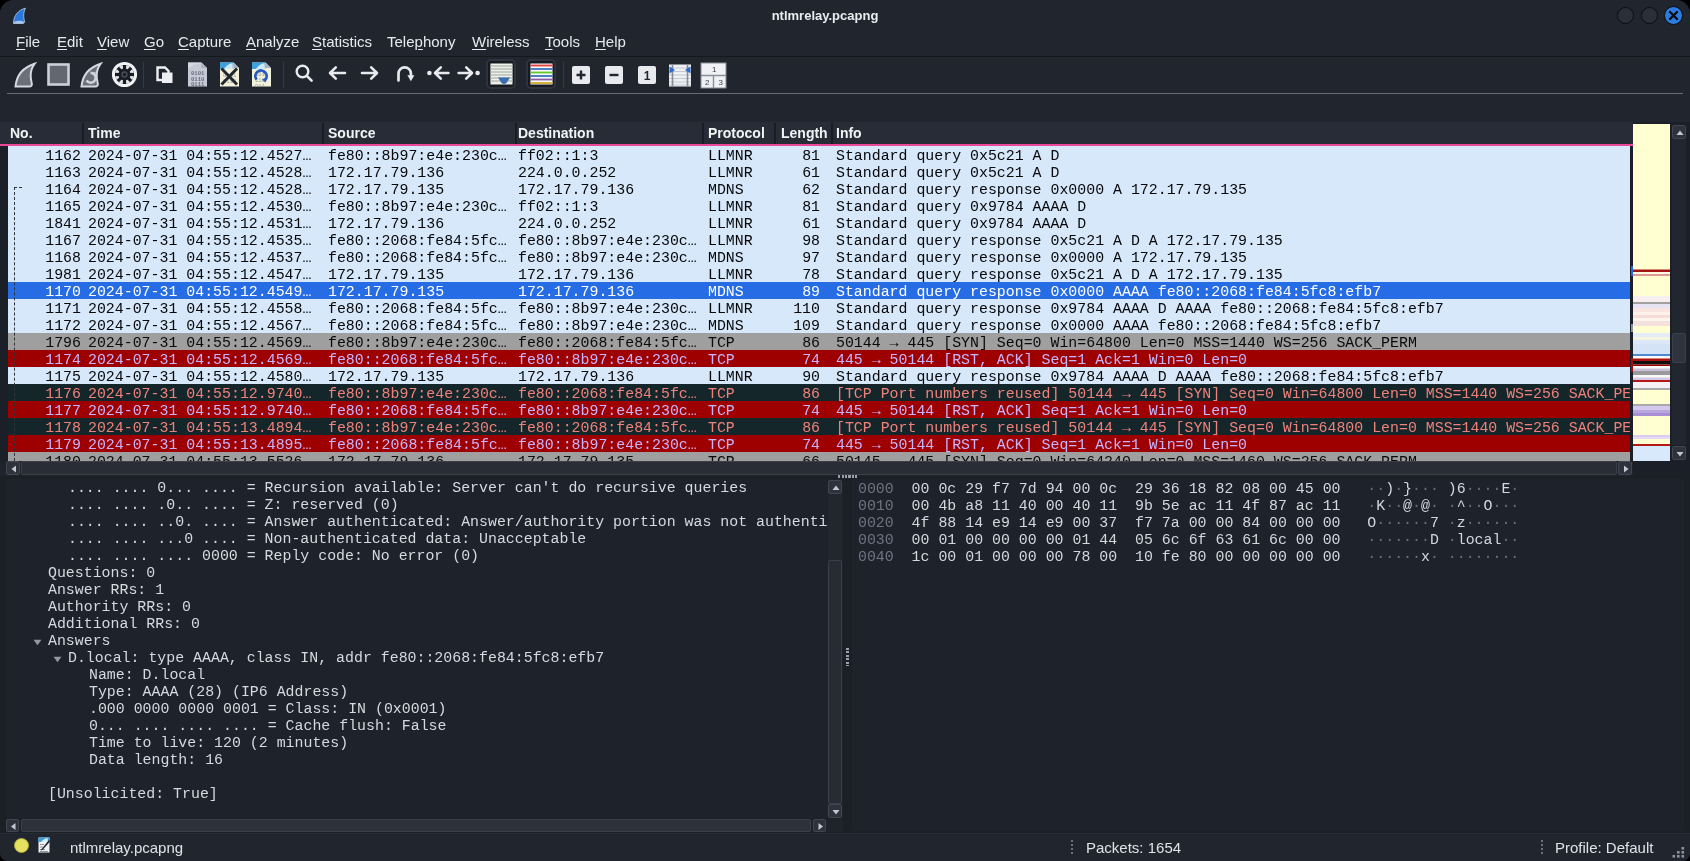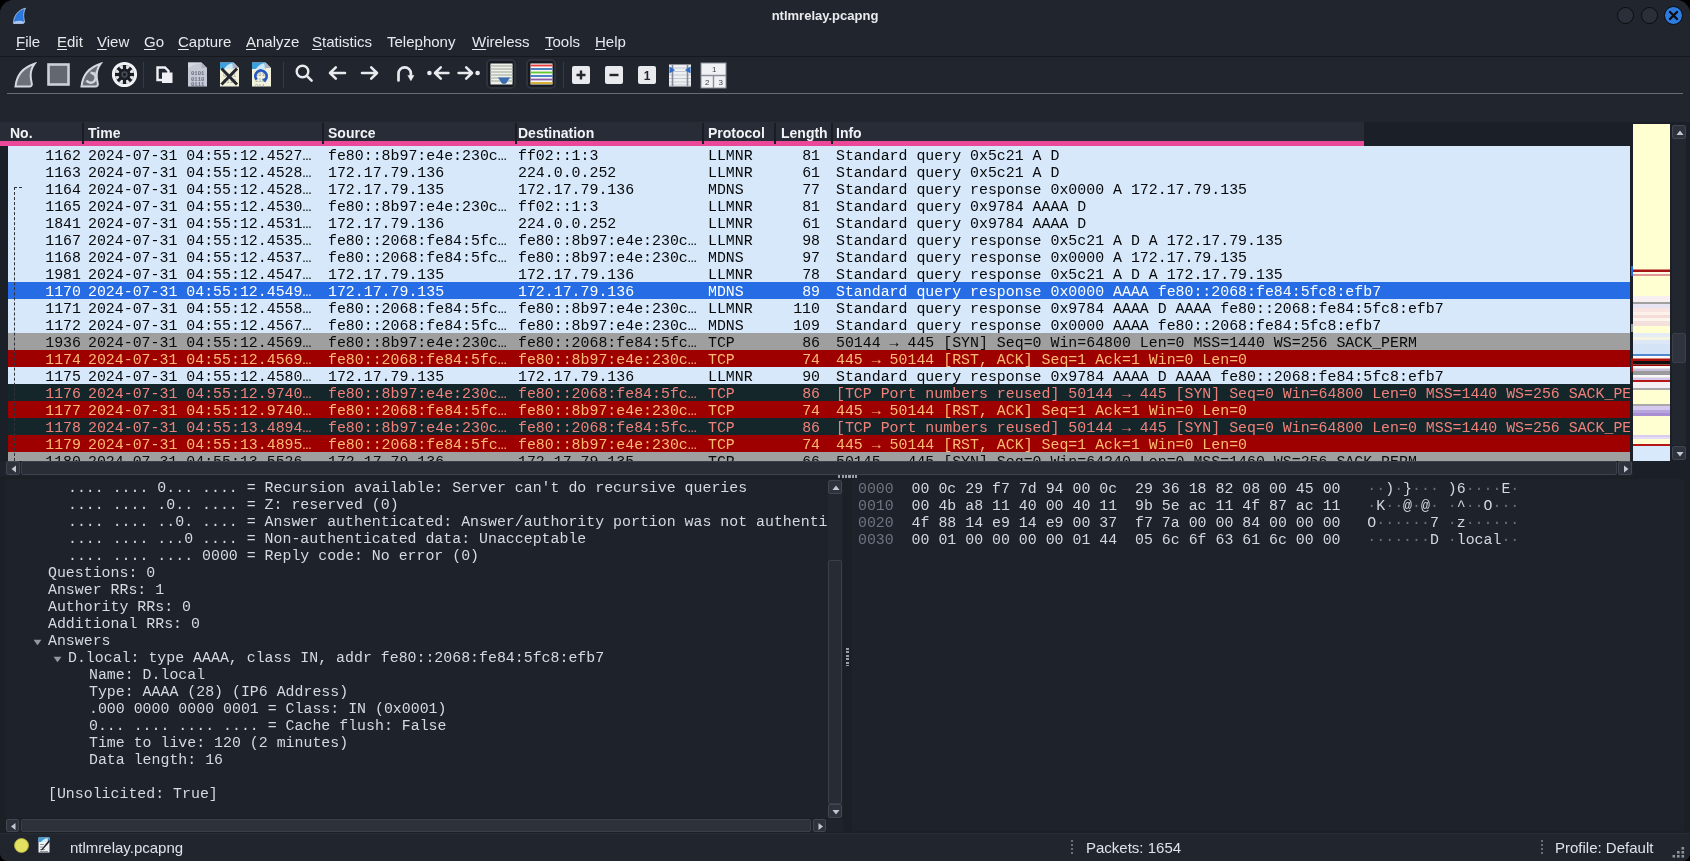--- a/index.html
+++ b/index.html
@@ -18,34 +18,34 @@
 .toolbar{position:absolute;left:0;top:58px;width:100%;height:35px;background:#21252e}
 .tbi{position:absolute;top:3px}
 .tbsep{position:absolute;top:4px;width:1px;height:26px;background:#343a44}
 .tbline{position:absolute;left:7px;top:35px;width:1676px;height:1px;background:#686d75}
 
 .filterbar{position:absolute;left:0;top:93px;width:100%;height:29px}
 .finput{position:absolute;left:8px;top:3px;width:1639px;height:24px;background:#1a1d24;border:2px solid #06070a;border-radius:9px}
 .fplace{position:absolute;left:32px;top:5px;color:#8b9099;font-size:15px}
 
 .plist{position:absolute;left:0;top:122px;width:1690px;height:354px;background:#1b1f27}
-.phead{position:absolute;left:0;top:0;width:1364px;height:24px;background:#272c36;border-bottom:5px solid #ec4899;color:#f1f3f6;font-size:14px;font-weight:700}
+.phead{position:absolute;left:0;top:0;width:1633px;height:24px;background:#272c36;border-bottom:2px solid #ec4899;color:#f1f3f6;font-size:14px;font-weight:700}
 .phead s{position:absolute;top:3px;text-decoration:none}
 .hsep{position:absolute;top:1px;width:2px;height:21px;background:#191c23}
 .rows{position:absolute;left:0;top:24px;width:1630px;height:315px;overflow:hidden;background:#1b1f27}
 .row{position:absolute;left:8px;width:1625px;height:17px;font-family:"Liberation Mono",monospace;font-size:14.9px;line-height:17px;white-space:pre;overflow:hidden}
 .row s{position:absolute;top:1.5px;text-decoration:none}
 .c0{left:0;width:73px;text-align:right}
 .c1{left:80px}.c2{left:320px}.c3{left:510px}.c4{left:700px}
 .c5{left:742px;width:70px;text-align:right}
 .c6{left:828px}
 .rb{background:#d7e8fa;color:#07080a}
 .rsel{background:#266de5;color:#fff}
 .rg{background:#9f9f9f;color:#0a0a0a}
-.rr{background:#9e0000;color:#fdba74}
+.rr{background:#9e0000;color:#c4b5fd}
 .rd{background:#15262b;color:#f0807a}
 .dash{position:absolute;z-index:5;border-left:1px dashed #30343a}
 
 .sbtn{position:absolute;background:#2d323c;border:1px solid #41464f;border-radius:2px}
 .sbtn svg{position:absolute;left:0;top:0}
 .strack{position:absolute;background:#22262e}
 .sthumb{position:absolute;background:#2e333d;border:1px solid #3a3f49;border-radius:2px}
 
 .details{position:absolute;left:6px;top:479px;width:837px;height:339px;background:#1d222b;overflow:hidden}
 .dline{position:absolute;white-space:pre;font-family:"Liberation Mono",monospace;font-size:14.9px;line-height:17px;color:#d5d9e0}
@@ -249,30 +249,30 @@
       <i class="hsep" style="left:82px"></i>
         <i class="hsep" style="left:322px"></i>
         <i class="hsep" style="left:515px"></i>
         <i class="hsep" style="left:702px"></i>
         <i class="hsep" style="left:774px"></i>
         <i class="hsep" style="left:831px"></i>
     </div>
     <div class="rows" id="rows">
         <div class="row rb" style="top:0px"><s class="c0">1162</s><s class="c1">2024-07-31 04:55:12.4527…</s><s class="c2">fe80::8b97:e4e:230c…</s><s class="c3">ff02::1:3</s><s class="c4">LLMNR</s><s class="c5">81</s><s class="c6">Standard query 0x5c21 A D</s></div>
         <div class="row rb" style="top:17px"><s class="c0">1163</s><s class="c1">2024-07-31 04:55:12.4528…</s><s class="c2">172.17.79.136</s><s class="c3">224.0.0.252</s><s class="c4">LLMNR</s><s class="c5">61</s><s class="c6">Standard query 0x5c21 A D</s></div>
-        <div class="row rb" style="top:34px"><s class="c0">1164</s><s class="c1">2024-07-31 04:55:12.4528…</s><s class="c2">172.17.79.135</s><s class="c3">172.17.79.136</s><s class="c4">MDNS</s><s class="c5">77</s><s class="c6">Standard query response 0x0000 A 172.17.79.135</s></div>
+        <div class="row rb" style="top:34px"><s class="c0">1164</s><s class="c1">2024-07-31 04:55:12.4528…</s><s class="c2">172.17.79.135</s><s class="c3">172.17.79.136</s><s class="c4">MDNS</s><s class="c5">62</s><s class="c6">Standard query response 0x0000 A 172.17.79.135</s></div>
         <div class="row rb" style="top:51px"><s class="c0">1165</s><s class="c1">2024-07-31 04:55:12.4530…</s><s class="c2">fe80::8b97:e4e:230c…</s><s class="c3">ff02::1:3</s><s class="c4">LLMNR</s><s class="c5">81</s><s class="c6">Standard query 0x9784 AAAA D</s></div>
         <div class="row rb" style="top:68px"><s class="c0">1841</s><s class="c1">2024-07-31 04:55:12.4531…</s><s class="c2">172.17.79.136</s><s class="c3">224.0.0.252</s><s class="c4">LLMNR</s><s class="c5">61</s><s class="c6">Standard query 0x9784 AAAA D</s></div>
         <div class="row rb" style="top:85px"><s class="c0">1167</s><s class="c1">2024-07-31 04:55:12.4535…</s><s class="c2">fe80::2068:fe84:5fc…</s><s class="c3">fe80::8b97:e4e:230c…</s><s class="c4">LLMNR</s><s class="c5">98</s><s class="c6">Standard query response 0x5c21 A D A 172.17.79.135</s></div>
         <div class="row rb" style="top:102px"><s class="c0">1168</s><s class="c1">2024-07-31 04:55:12.4537…</s><s class="c2">fe80::2068:fe84:5fc…</s><s class="c3">fe80::8b97:e4e:230c…</s><s class="c4">MDNS</s><s class="c5">97</s><s class="c6">Standard query response 0x0000 A 172.17.79.135</s></div>
         <div class="row rb" style="top:119px"><s class="c0">1981</s><s class="c1">2024-07-31 04:55:12.4547…</s><s class="c2">172.17.79.135</s><s class="c3">172.17.79.136</s><s class="c4">LLMNR</s><s class="c5">78</s><s class="c6">Standard query response 0x5c21 A D A 172.17.79.135</s></div>
         <div class="row rsel" style="top:136px"><s class="c0">1170</s><s class="c1">2024-07-31 04:55:12.4549…</s><s class="c2">172.17.79.135</s><s class="c3">172.17.79.136</s><s class="c4">MDNS</s><s class="c5">89</s><s class="c6">Standard query response 0x0000 AAAA fe80::2068:fe84:5fc8:efb7</s></div>
         <div class="row rb" style="top:153px"><s class="c0">1171</s><s class="c1">2024-07-31 04:55:12.4558…</s><s class="c2">fe80::2068:fe84:5fc…</s><s class="c3">fe80::8b97:e4e:230c…</s><s class="c4">LLMNR</s><s class="c5">110</s><s class="c6">Standard query response 0x9784 AAAA D AAAA fe80::2068:fe84:5fc8:efb7</s></div>
         <div class="row rb" style="top:170px"><s class="c0">1172</s><s class="c1">2024-07-31 04:55:12.4567…</s><s class="c2">fe80::2068:fe84:5fc…</s><s class="c3">fe80::8b97:e4e:230c…</s><s class="c4">MDNS</s><s class="c5">109</s><s class="c6">Standard query response 0x0000 AAAA fe80::2068:fe84:5fc8:efb7</s></div>
-        <div class="row rg" style="top:187px"><s class="c0">1936</s><s class="c1">2024-07-31 04:55:12.4569…</s><s class="c2">fe80::8b97:e4e:230c…</s><s class="c3">fe80::2068:fe84:5fc…</s><s class="c4">TCP</s><s class="c5">86</s><s class="c6">50144 → 445 [SYN] Seq=0 Win=64800 Len=0 MSS=1440 WS=256 SACK_PERM</s></div>
+        <div class="row rg" style="top:187px"><s class="c0">1796</s><s class="c1">2024-07-31 04:55:12.4569…</s><s class="c2">fe80::8b97:e4e:230c…</s><s class="c3">fe80::2068:fe84:5fc…</s><s class="c4">TCP</s><s class="c5">86</s><s class="c6">50144 → 445 [SYN] Seq=0 Win=64800 Len=0 MSS=1440 WS=256 SACK_PERM</s></div>
         <div class="row rr" style="top:204px"><s class="c0">1174</s><s class="c1">2024-07-31 04:55:12.4569…</s><s class="c2">fe80::2068:fe84:5fc…</s><s class="c3">fe80::8b97:e4e:230c…</s><s class="c4">TCP</s><s class="c5">74</s><s class="c6">445 → 50144 [RST, ACK] Seq=1 Ack=1 Win=0 Len=0</s></div>
         <div class="row rb" style="top:221px"><s class="c0">1175</s><s class="c1">2024-07-31 04:55:12.4580…</s><s class="c2">172.17.79.135</s><s class="c3">172.17.79.136</s><s class="c4">LLMNR</s><s class="c5">90</s><s class="c6">Standard query response 0x9784 AAAA D AAAA fe80::2068:fe84:5fc8:efb7</s></div>
         <div class="row rd" style="top:238px"><s class="c0">1176</s><s class="c1">2024-07-31 04:55:12.9740…</s><s class="c2">fe80::8b97:e4e:230c…</s><s class="c3">fe80::2068:fe84:5fc…</s><s class="c4">TCP</s><s class="c5">86</s><s class="c6">[TCP Port numbers reused] 50144 → 445 [SYN] Seq=0 Win=64800 Len=0 MSS=1440 WS=256 SACK_PE</s></div>
         <div class="row rr" style="top:255px"><s class="c0">1177</s><s class="c1">2024-07-31 04:55:12.9740…</s><s class="c2">fe80::2068:fe84:5fc…</s><s class="c3">fe80::8b97:e4e:230c…</s><s class="c4">TCP</s><s class="c5">74</s><s class="c6">445 → 50144 [RST, ACK] Seq=1 Ack=1 Win=0 Len=0</s></div>
         <div class="row rd" style="top:272px"><s class="c0">1178</s><s class="c1">2024-07-31 04:55:13.4894…</s><s class="c2">fe80::8b97:e4e:230c…</s><s class="c3">fe80::2068:fe84:5fc…</s><s class="c4">TCP</s><s class="c5">86</s><s class="c6">[TCP Port numbers reused] 50144 → 445 [SYN] Seq=0 Win=64800 Len=0 MSS=1440 WS=256 SACK_PE</s></div>
         <div class="row rr" style="top:289px"><s class="c0">1179</s><s class="c1">2024-07-31 04:55:13.4895…</s><s class="c2">fe80::2068:fe84:5fc…</s><s class="c3">fe80::8b97:e4e:230c…</s><s class="c4">TCP</s><s class="c5">74</s><s class="c6">445 → 50144 [RST, ACK] Seq=1 Ack=1 Win=0 Len=0</s></div>
         <div class="row rg" style="top:306px"><s class="c0">1180</s><s class="c1">2024-07-31 04:55:13.5526…</s><s class="c2">172.17.79.136</s><s class="c3">172.17.79.135</s><s class="c4">TCP</s><s class="c5">66</s><s class="c6">50145 → 445 [SYN] Seq=0 Win=64240 Len=0 MSS=1460 WS=256 SACK_PERM</s></div>
         <div class="dash" style="left:14px;top:41px;height:274px;"></div>
         <div class="dash" style="left:14px;top:41px;width:8px;height:1px;border-left:none;border-top:1px dashed #30343a"></div>
       </div>
@@ -406,20 +406,21 @@
         <path d="M4.5 3 L9 6.5 L4.5 10 Z" fill="#c3c8d0"></path>
       </svg>
     </div>
 
   <div style="position:absolute;left:846px;top:648px;width:3px;height:18px;background-image:repeating-linear-gradient(#9aa0a8 0 2px,transparent 2px 3.5px)"></div>
   <div class="hexpane" id="hexpane">
       <div class="hline" style="top:2px"><b>0000</b>  00 0c 29 f7 7d 94 00 0c  29 36 18 82 08 00 45 00   <i>·</i><i>·</i>)<i>·</i>}<i>·</i><i>·</i><i>·</i> )6<i>·</i><i>·</i><i>·</i><i>·</i>E<i>·</i></div>
       <div class="hline" style="top:19px"><b>0010</b>  00 4b a8 11 40 00 40 11  9b 5e ac 11 4f 87 ac 11   <i>·</i>K<i>·</i><i>·</i>@<i>·</i>@<i>·</i> <i>·</i>^<i>·</i><i>·</i>O<i>·</i><i>·</i><i>·</i></div>
       <div class="hline" style="top:36px"><b>0020</b>  4f 88 14 e9 14 e9 00 37  f7 7a 00 00 84 00 00 00   O<i>·</i><i>·</i><i>·</i><i>·</i><i>·</i><i>·</i>7 <i>·</i>z<i>·</i><i>·</i><i>·</i><i>·</i><i>·</i><i>·</i></div>
       <div class="hline" style="top:53px"><b>0030</b>  00 01 00 00 00 00 01 44  05 6c 6f 63 61 6c 00 00   <i>·</i><i>·</i><i>·</i><i>·</i><i>·</i><i>·</i><i>·</i>D <i>·</i>local<i>·</i><i>·</i></div>
+      <div class="hline" style="top:70px"><b>0040</b>  1c 00 01 00 00 00 78 00  10 fe 80 00 00 00 00 00   <i>·</i><i>·</i><i>·</i><i>·</i><i>·</i><i>·</i>x<i>·</i> <i>·</i><i>·</i><i>·</i><i>·</i><i>·</i><i>·</i><i>·</i><i>·</i></div>
     </div>
   <div class="statusbar">
     <svg style="position:absolute;left:14px;top:4px" width="15" height="15" viewBox="0 0 15 15">
         <circle cx="7.5" cy="7.5" r="7" fill="#e4e060" stroke="#b8b440" stroke-width="0.8"></circle>
       </svg>
     <svg style="position:absolute;left:38px;top:3px" width="12" height="16" viewBox="0 0 12 16">
       <rect x="0.5" y="0.5" width="11" height="15" fill="#f0f1f3"></rect>
       <rect x="0.5" y="0.5" width="11" height="4.5" fill="#3da0dc"></rect>
       <path d="M3 5 C5 2.5 7 1.5 9.5 1 L10 5 Z" fill="#eaf5fc" opacity="0.9"></path>
       <g stroke="#8f949c" stroke-width="1">

